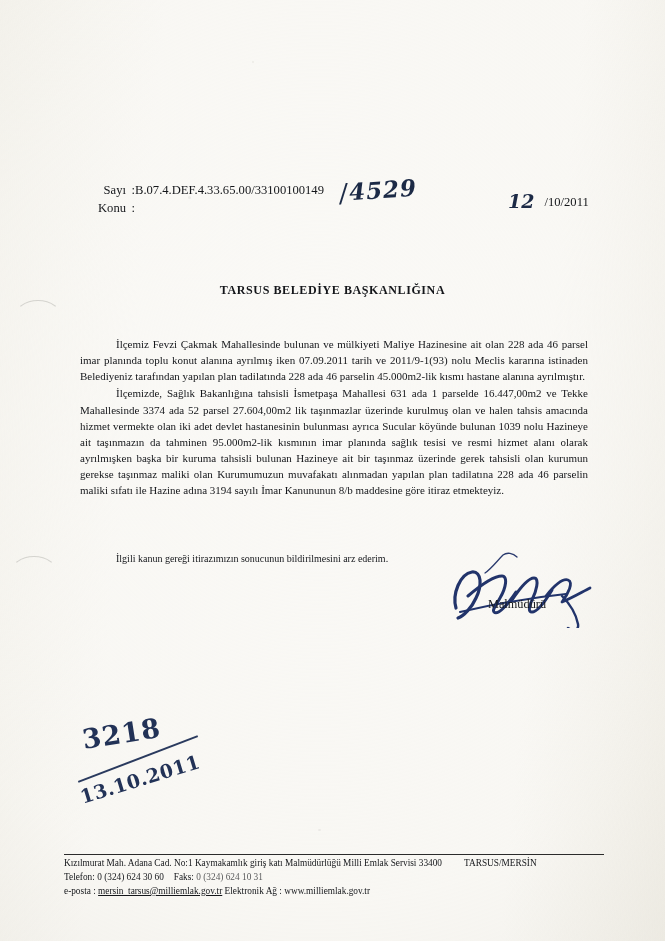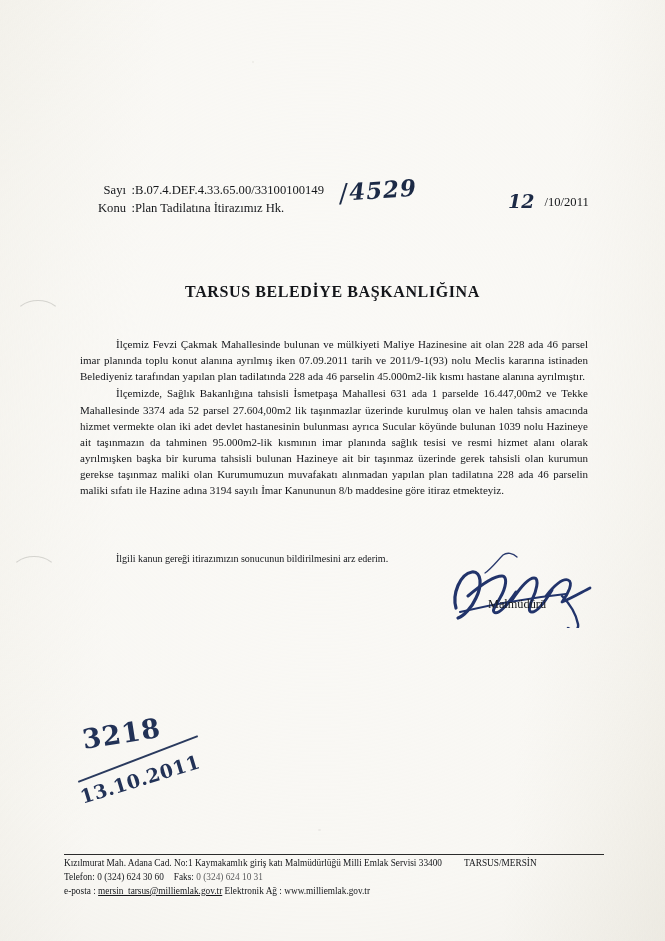--- a/index.html
+++ b/index.html
@@ -126,21 +126,21 @@
   }
 
   
   .recipient {
     position: absolute;
     top: 283px;
     left: 0;
     right: 0;
     text-align: center;
     font-weight: bold;
-    font-size: 16px;
+    font-size: 12px;
     letter-spacing: 0.6px;
   }
 
   
   .body-text {
     position: absolute;
     top: 336px;
     left: 80px;
     width: 508px;
     font-size: 11px;
@@ -264,21 +264,20 @@
 
   <div class="meta">
     <div class="meta-row">
       <span class="meta-key">Sayı</span>
       <span class="meta-colon">:</span>
       <span class="meta-val">B.07.4.DEF.4.33.65.00/33100100149</span>
     </div>
     <div class="meta-row">
       <span class="meta-key">Konu</span>
       <span class="meta-colon">:</span>
-      <span class="meta-val">Plan Tadilatına İtirazımız Hk.</span>
     </div>
   </div>
   <div class="hand-slash">/</div>
   <div class="hand hand-seq">4529</div>
 
   <div class="date-block">
     <span class="date-day">12</span><span>/10/2011</span>
   </div>
 
   <div class="recipient">TARSUS BELEDİYE BAŞKANLIĞINA</div>

